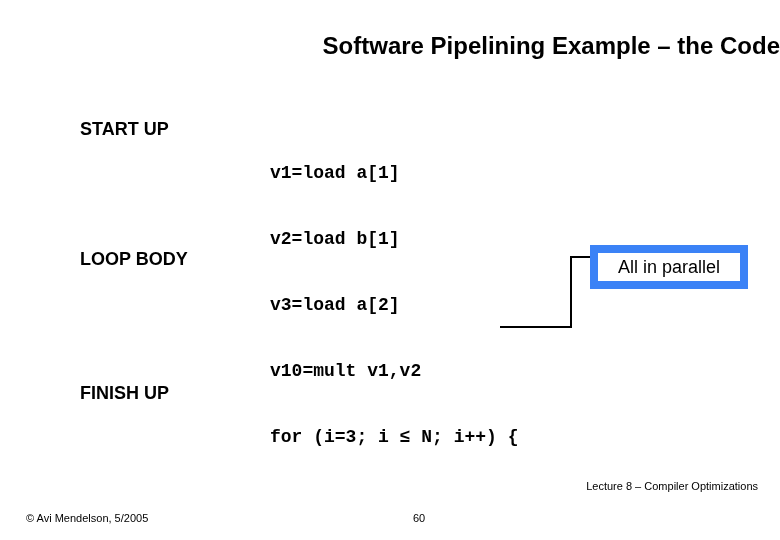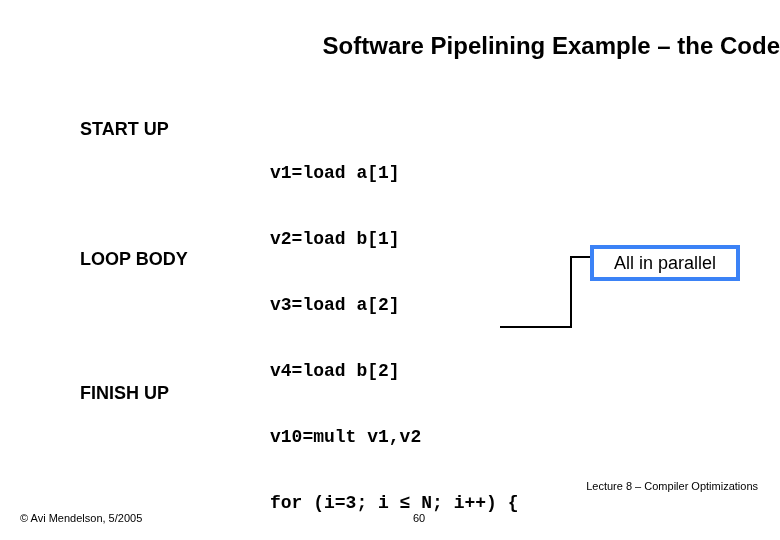--- a/index.html
+++ b/index.html
@@ -43,35 +43,35 @@
     font-weight: bold;
     line-height: 22px;
     white-space: pre;
   }
   .callout-box {
     position: absolute;
     left: 590px;
     top: 245px;
     width: 142px;
     height: 28px;
-    border: 4px solid #3b82f6;
+    border: 8px solid #3b82f6;
     background: #fff;
     font-size: 18px;
     font-weight: normal;
     display: flex;
     align-items: center;
     justify-content: center;
   }
   .callout-line {
     position: absolute;
     background: #000;
   }
   .footer-left {
     position: absolute;
-    left: 20px;
+    left: 26px;
     bottom: 16px;
     font-size: 11px;
   }
   .footer-center {
     position: absolute;
     left: 0;
     width: 780px;
     bottom: 16px;
     text-align: center;
     font-size: 11px;
@@ -92,21 +92,20 @@
 <div class="labels">
   <div class="label-row" style="top:0px;">START UP</div>
   <div class="label-row" style="top:110px;margin-top:20px;">LOOP BODY</div>
   <div class="label-row" style="top:264px;">FINISH UP</div>
 </div>
 
 <div class="code">
   <div>v1=load a[1]</div>
   <div>v2=load b[1]</div>
   <div>v3=load a[2]</div>
-  <div>v4=load b[2]</div>
   <div>v10=mult v1,v2</div>
   <div>for (i=3; i ≤ N; i++) {</div>
   
   
   
   
   
   
   
   

